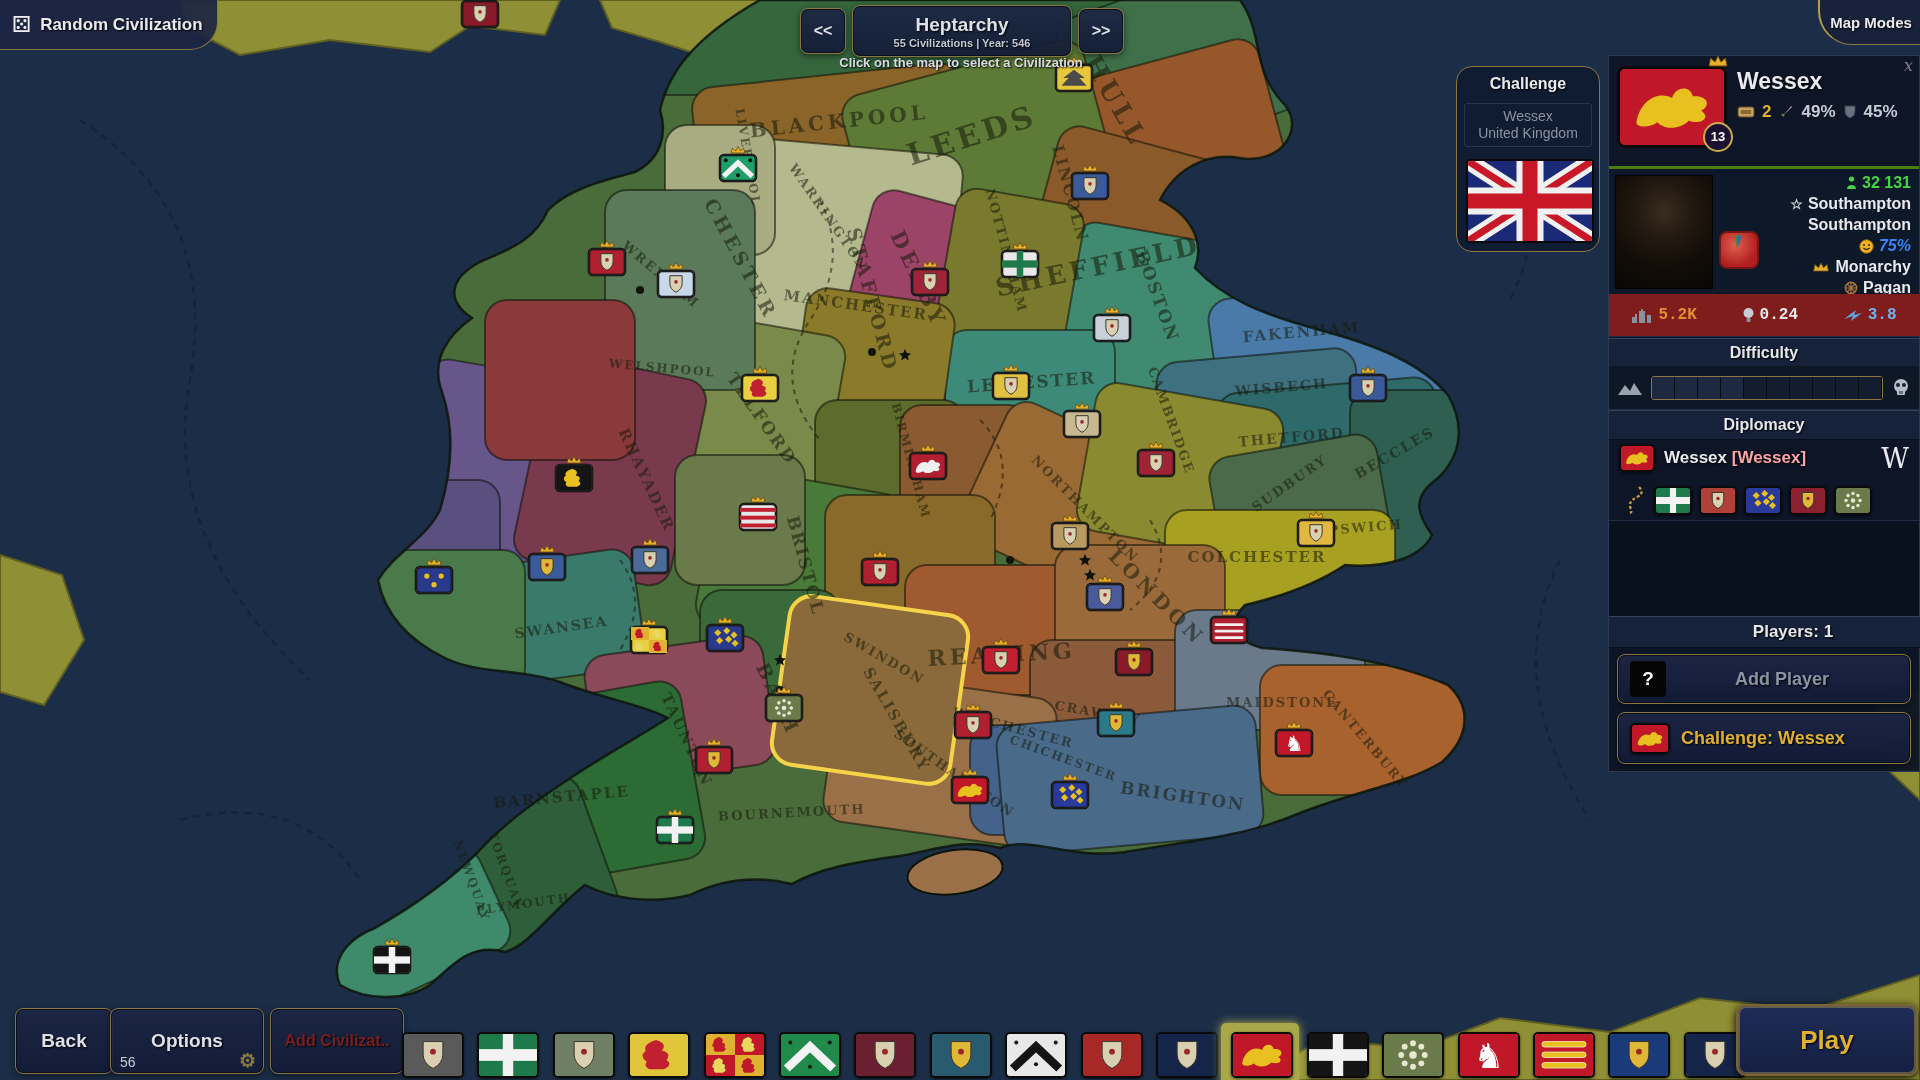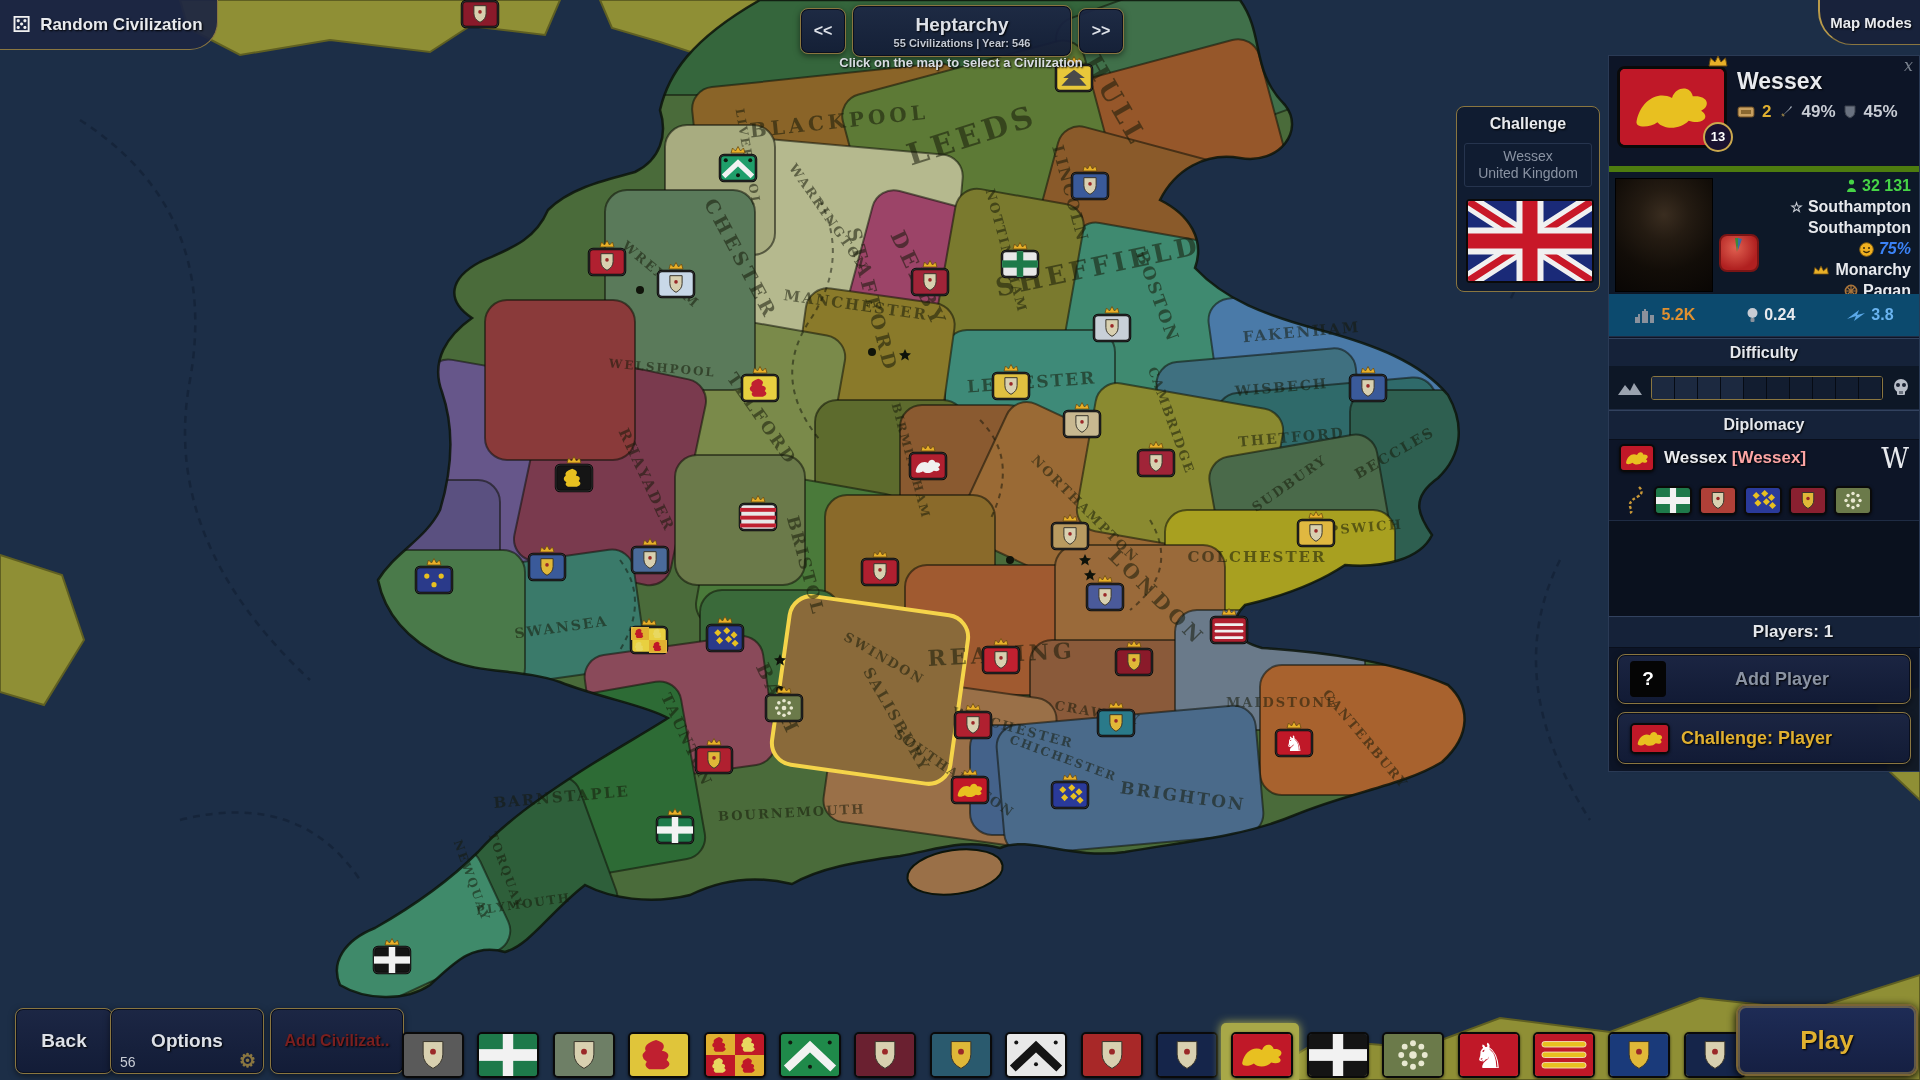--- a/index.html
+++ b/index.html
@@ -7,21 +7,21 @@
          font-family:"Liberation Sans",sans-serif;color:#e8eaee;
          background:#1c2e47;}
   #map-svg{position:absolute;left:0;top:0;}
   .abs{position:absolute;}
   
   .gbtn{background:linear-gradient(180deg,#1c2644ee,#121b36ee);
         border:1px solid #8a7640;border-radius:8px;
         box-shadow:inset 0 0 0 1px #0a0f1e, 0 2px 6px rgba(0,0,0,.5);
         display:flex;align-items:center;justify-content:center;
         color:#dde1e8;font-weight:bold;}
-  .panel{background:#0e1828f2;border:6px solid #4d7c0f;}
+  .panel{background:#0e1828f2;border:3px solid #4d7c0f;}
   .phead{background:#16233af2;border-top:1px solid #32425f;border-bottom:1px solid #090f1c;
          display:flex;align-items:center;justify-content:center;
          font-weight:bold;font-size:16px;color:#e4e7ec;}
   .rowtxt{display:flex;align-items:center;gap:5px;justify-content:flex-end;
           font-weight:bold;font-size:16px;line-height:20px;}
   .shadowed{text-shadow:1px 1px 2px #000;}
   .flagchip{border:2px solid #0a0a0a;border-radius:5px;overflow:hidden;
             box-shadow:inset 0 0 0 1px rgba(255,255,255,.14), 0 1px 3px rgba(0,0,0,.6);
             line-height:0;}
   .maplabel{font-family:"DejaVu Serif",serif;font-weight:bold;}
@@ -629,21 +629,21 @@
 
   <div class="abs shadowed" style="left:761px;top:55px;width:400px;text-align:center;font-size:13px;font-weight:bold;color:#d8dce2;">Click on the map to select a Civilization</div>
 
   <div class="abs" style="left:1818px;top:0;width:102px;height:44px;background:#18223af0;
               border-left:2px solid #b89a4a;border-bottom:1px solid #8a7640;border-bottom-left-radius:34px;
               display:flex;align-items:center;justify-content:center;">
     <span class="shadowed" style="font-weight:bold;font-size:15px;">Map Modes</span>
   </div>
 
   <div class="abs" style="left:1456px;top:66px;width:144px;height:186px;background:#101c30f0;
-              border:1px solid #8a7640;border-radius:8px;box-sizing:border-box;margin-top:40px;">
+              border:1px solid #8a7640;border-radius:16px;box-sizing:border-box;">
     <div class="shadowed" style="text-align:center;font-weight:bold;font-size:16px;padding:8px 0 6px;">Challenge</div>
     <div style="margin:4px 7px 6px;border:1px solid #26344e;border-radius:3px;padding:4px 0;text-align:center;color:#8a93a3;font-size:14px;line-height:17px;">
       <div>Wessex</div>
       <div>United Kingdom</div>
     </div>
     <div class="abs" style="left:9px;top:92px;line-height:0;">
       <svg width="124" height="80" style="border-radius:4px;border:2px solid #0a0a0a;">
         <rect width="124" height="80" fill="#1a2a78"></rect>
         <path d="M0,0 L124,80 M124,0 L0,80" stroke="#f0f0f0" stroke-width="17"></path>
         <path d="M0,0 L124,80 M124,0 L0,80" stroke="#c81828" stroke-width="7"></path>
@@ -732,22 +732,22 @@
         <div class="rowtxt">
           <svg width="14" height="14" viewBox="0 0 14 14">
               <circle cx="7" cy="7" r="5.6" fill="none" stroke="#a8743a" stroke-width="1.6"></circle>
               <path d="M7,1.4 V12.6 M1.4,7 H12.6 M3,3 L11,11 M11,3 L3,11" stroke="#a8743a" stroke-width="1.2"></path>
             </svg>
           <span>Pagan</span>
         </div>
       </div>
     </div>
 
-    <div class="abs" style="left:0;top:238px;width:310px;height:42px;background:#0c4a6e;border-bottom:1px solid #1f2c44;
-                display:flex;align-items:center;justify-content:space-around;font-weight:bold;font-size:18px;">
+    <div class="abs" style="left:0;top:238px;width:310px;height:42px;background:#7f1d1d;border-bottom:1px solid #1f2c44;
+                display:flex;align-items:center;justify-content:space-around;font-weight:bold;font-size:18px;font-family:Liberation Mono, monospace;">
       <span class="rowtxt">
         <svg width="22" height="17" viewBox="0 0 22 17">
             <path d="M1,16 V10 H4 V7 H6 V16 M8,16 V4 H10 V2 H12 V4 H14 V16 M16,16 V8 H20 V16" fill="#8a919c"></path>
           </svg>
         <span style="color:#e09030;">5.2K</span>
       </span>
       <span class="rowtxt">
         <svg width="13" height="17" viewBox="0 0 13 17">
             <circle cx="6.5" cy="6" r="5" fill="#c8ccd4"></circle>
             <rect x="4.5" y="11" width="4" height="4" rx="1" fill="#8a919c"></rect>
@@ -854,21 +854,21 @@
     </div>
     <div class="gbtn abs" style="left:8px;top:598px;width:294px;height:50px;justify-content:flex-start;padding:0 12px;box-sizing:border-box;">
       <span style="width:36px;height:36px;background:#050505;border-radius:4px;display:flex;align-items:center;justify-content:center;color:#fff;font-size:19px;">?</span>
       <span style="flex:1;text-align:center;color:#8a93a3;font-size:18px;" class="shadowed">Add Player</span>
     </div>
     <div class="gbtn abs" style="left:8px;top:656px;width:294px;height:52px;justify-content:flex-start;gap:11px;padding:0 12px;box-sizing:border-box;">
       <span class="flagchip" id="challenge-mini-flag"><svg width="36" height="27" viewBox="0 0 36 27">
             <rect width="36" height="27" fill="#c01828"></rect>
             <path d="M5.76,18.360000000000003 C7.2,11.34 12.959999999999999,7.5600000000000005 18,10.26 C19.44,5.94 24.48,5.94 25.2,9.719999999999999 C30.24,9.180000000000001 31.68,12.959999999999999 28.080000000000002,14.850000000000001 C31.68,17.28 28.080000000000002,19.98 23.76,18.360000000000003 C20.88,21.6 15.12,21.6 12.959999999999999,18.9 C10.080000000000002,21.060000000000002 5.040000000000001,21.060000000000002 5.76,18.360000000000003 Z" fill="#e8c020"></path>
           </svg></span>
-      <span style="color:#e0b030;font-size:18px;" class="shadowed">Challenge: Player</span>
+      <span style="color:#e0b030;font-size:18px;" class="shadowed">Challenge: Wessex</span>
     </div>
   </div>
 
   <div class="gbtn abs" style="left:15px;top:1008px;width:96px;height:64px;font-size:19px;">
     <span class="shadowed">Back</span>
   </div>
   <div class="gbtn abs" style="left:110px;top:1008px;width:152px;height:64px;font-size:19px;position:absolute;">
     <span class="shadowed">Options</span>
     <span class="abs" style="left:9px;bottom:3px;font-size:14px;font-weight:normal;color:#c8ccd4;">56</span>
     <span class="abs" style="right:7px;bottom:1px;font-size:19px;color:#8a7640;">⚙</span>

